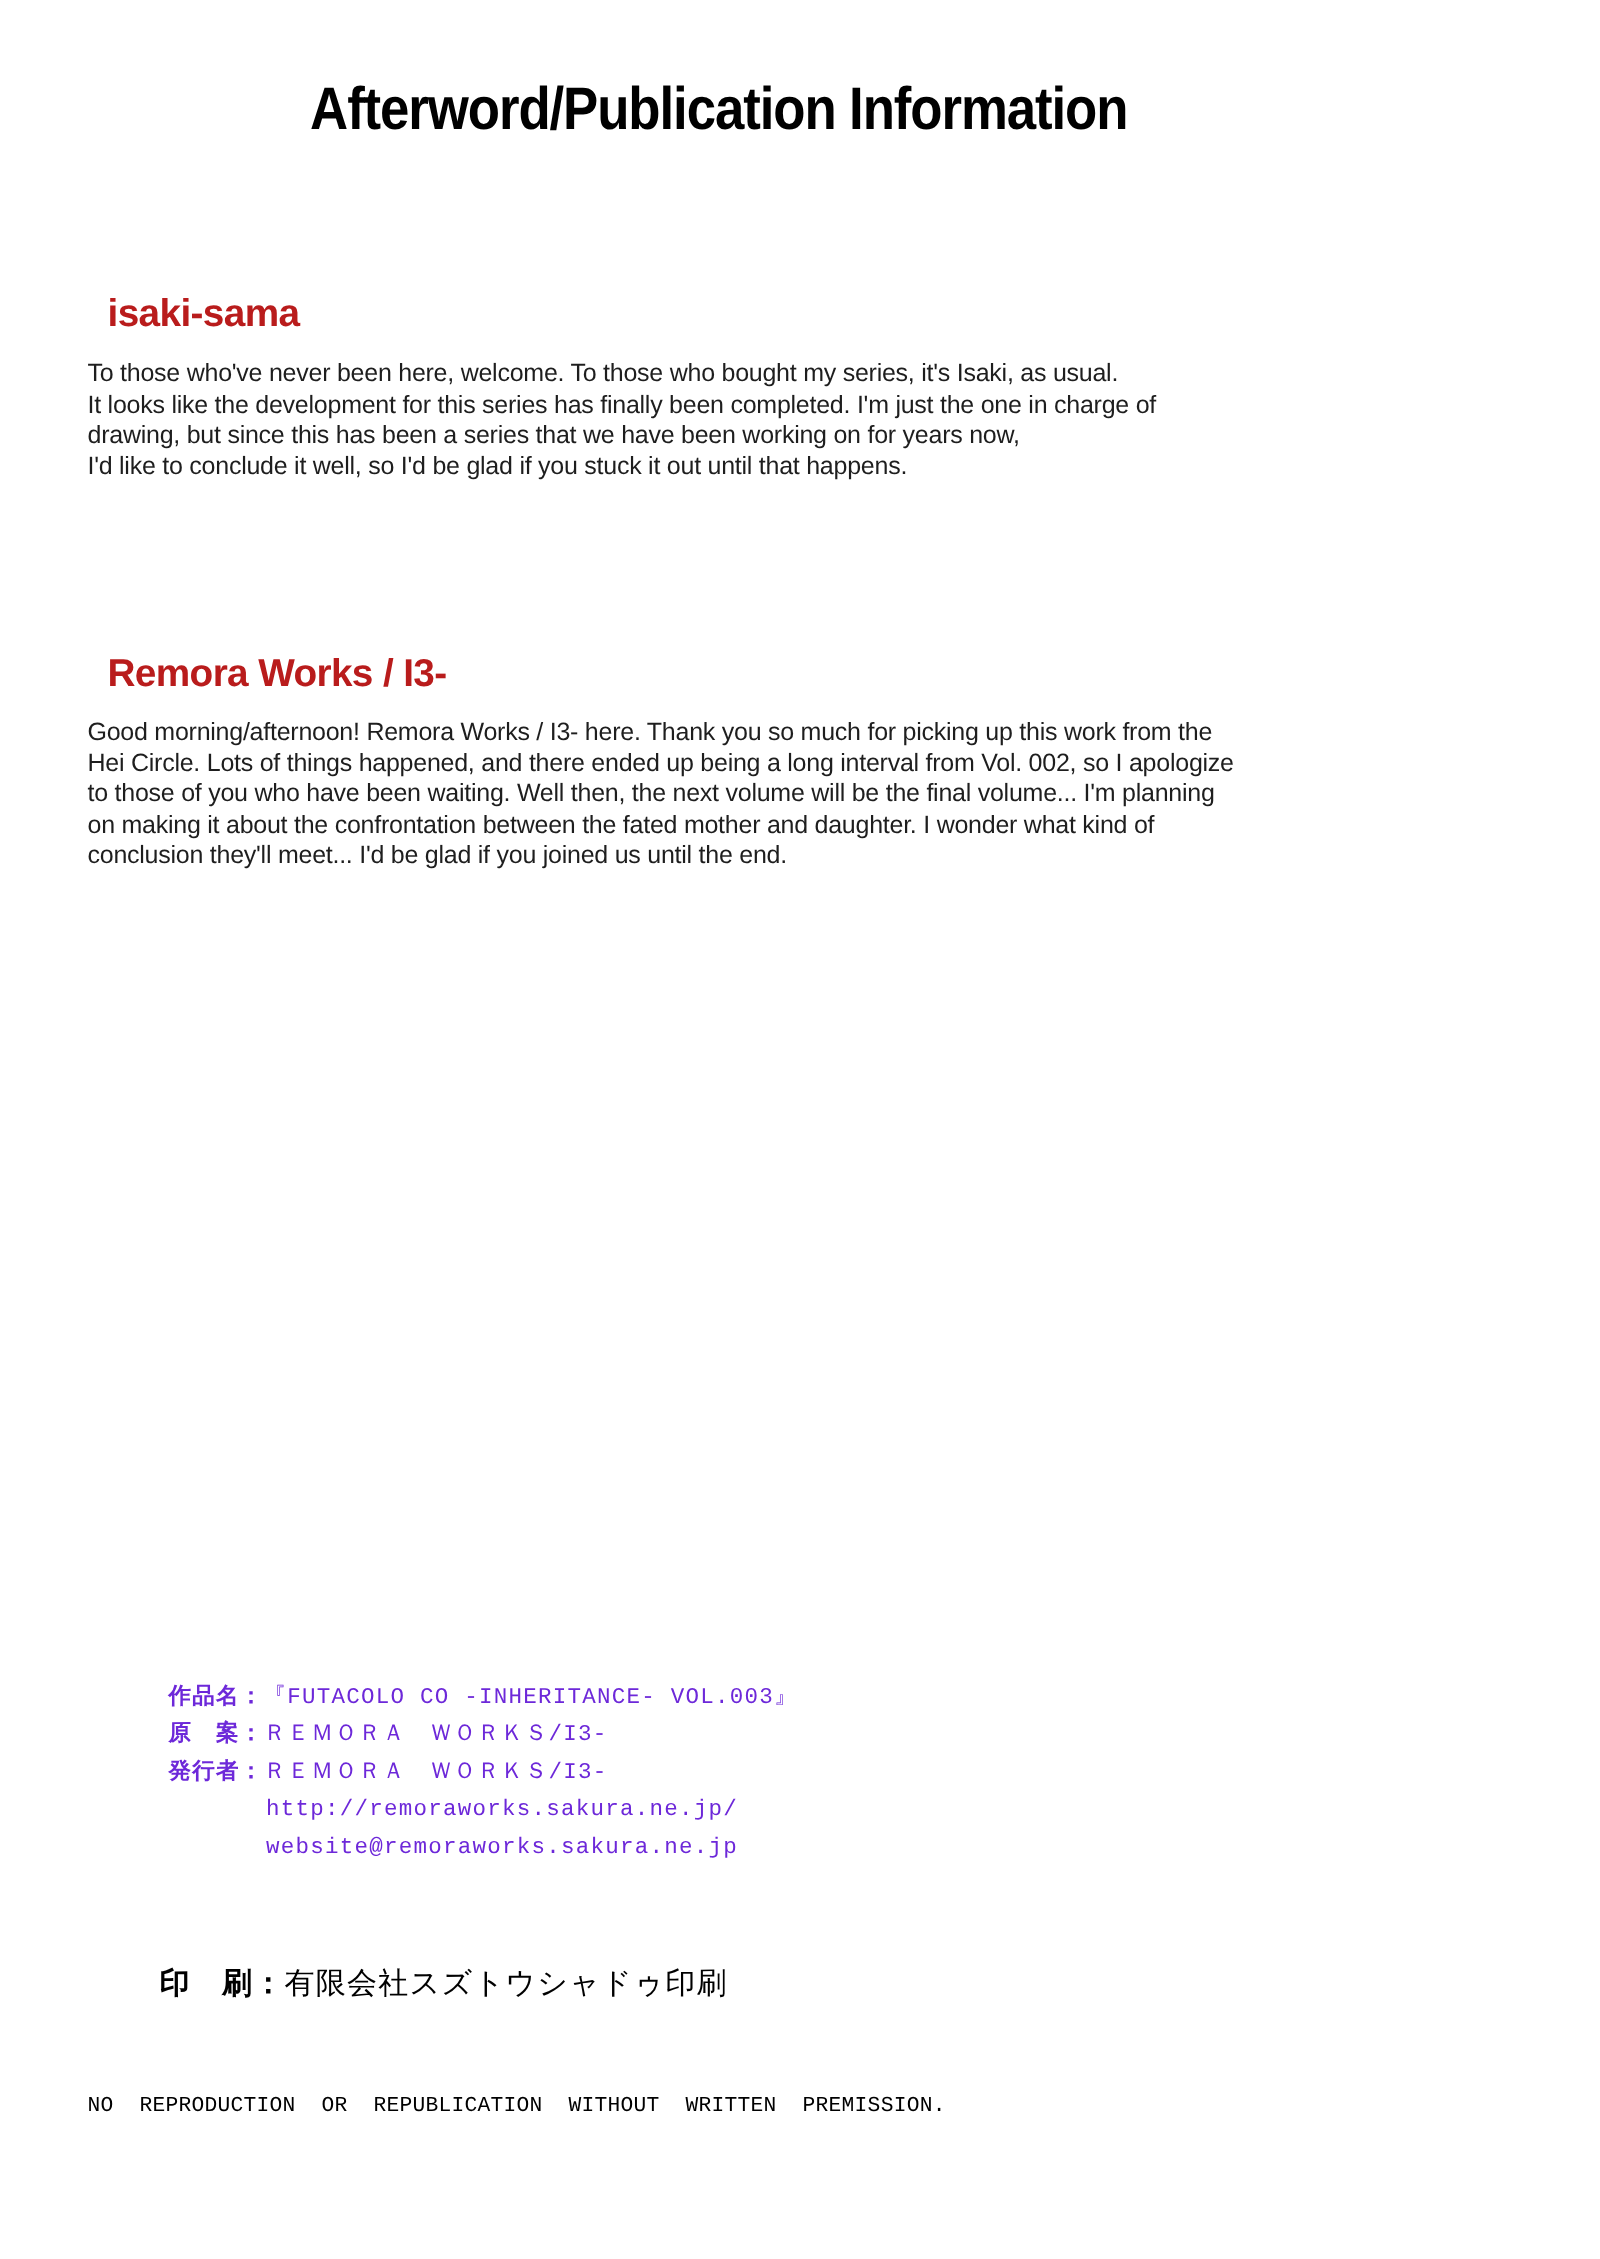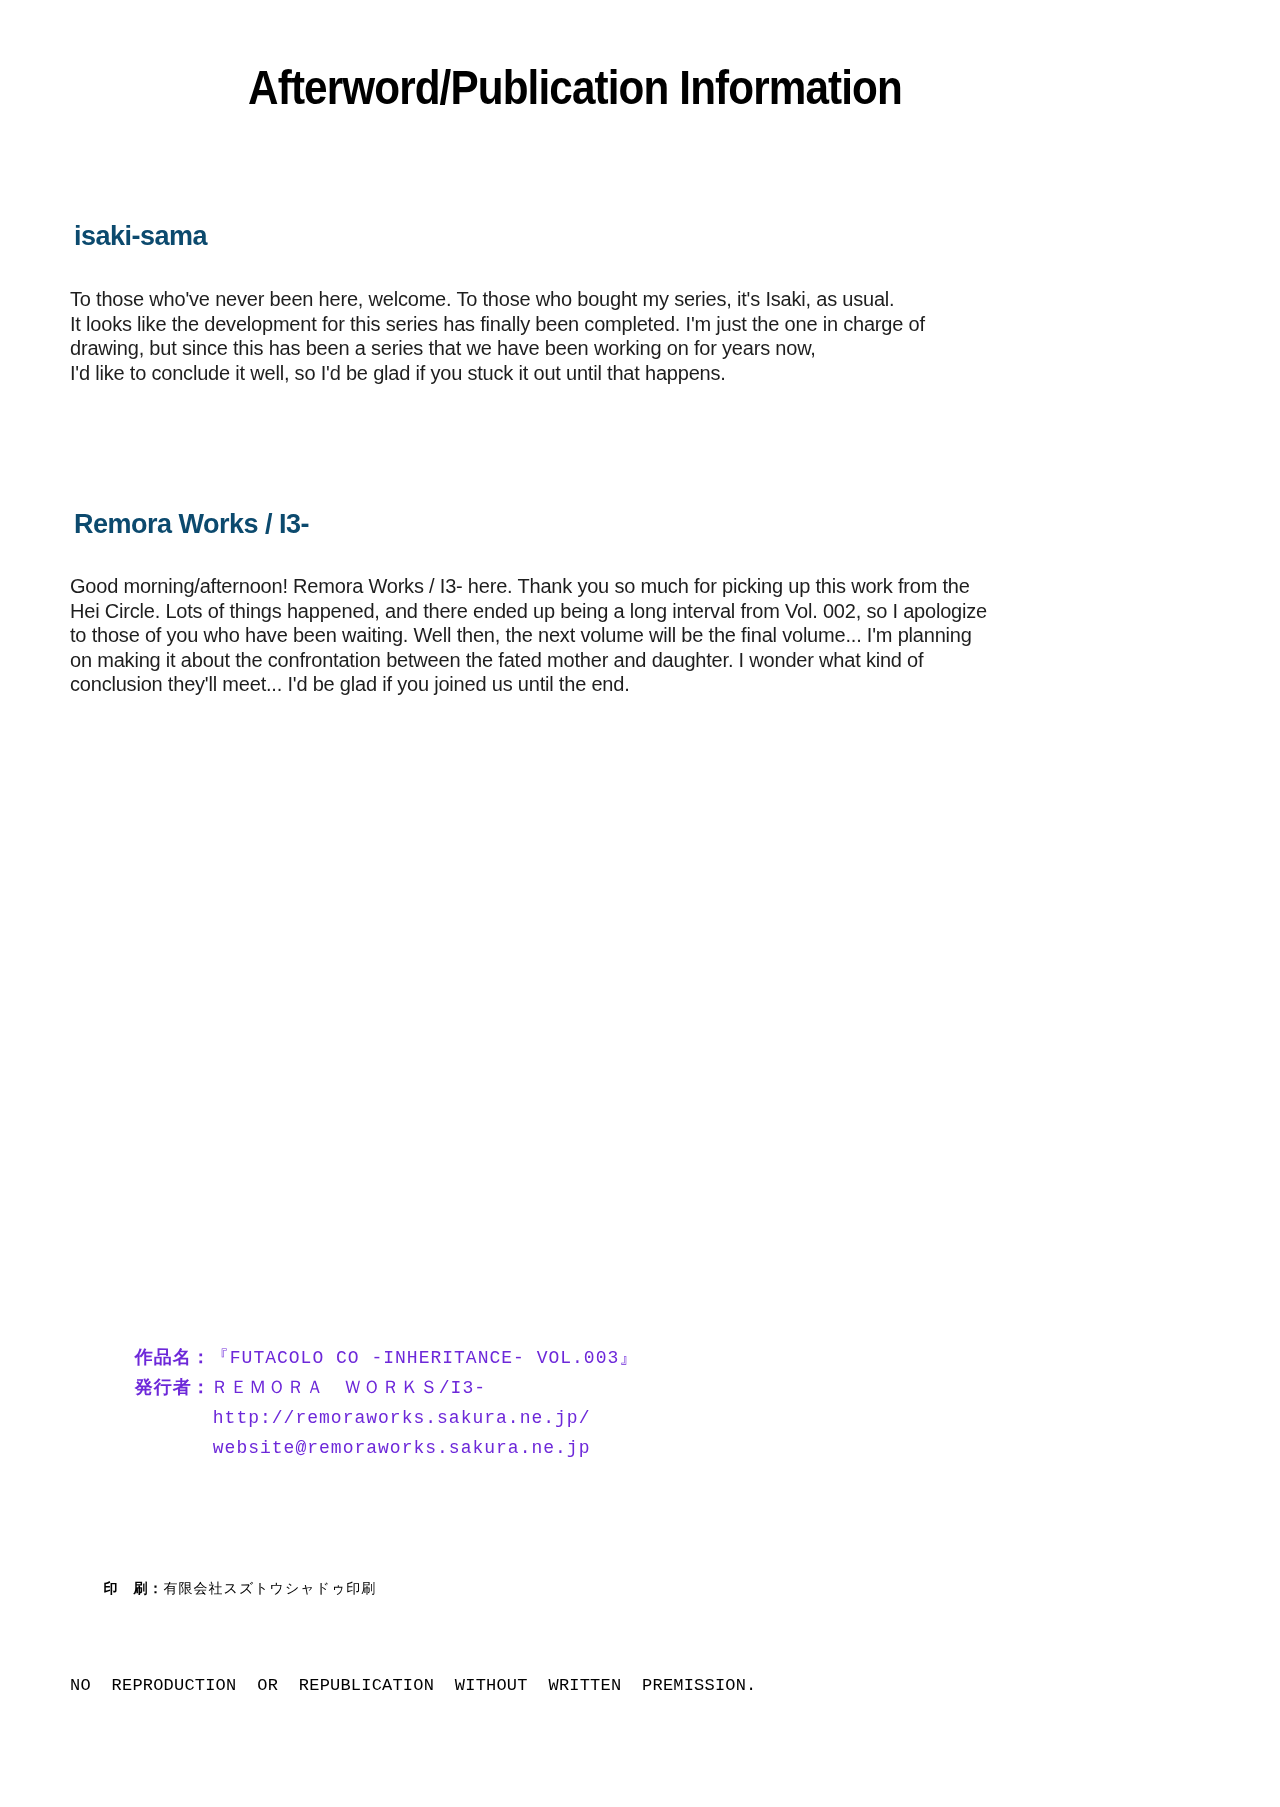--- a/index.html
+++ b/index.html
@@ -33,27 +33,27 @@
     line-height: 1.1;
     letter-spacing: -1px;
     color: #000;
     transform: scaleX(0.88);
     transform-origin: 50% 50%;
     white-space: nowrap;
   }
   .sec-heading {
     position: absolute;
     left: 70px;
-    margin: 4px;
+    margin: 16px;
     font-family: "Liberation Sans", sans-serif;
     font-weight: bold;
-    font-size: 27px;
+    font-size: 31px;
     line-height: 1.1;
     letter-spacing: -0.5px;
-    color: #0c4a6e;
+    color: #b91c1c;
     white-space: nowrap;
   }
   .h-isaki  { top: 218px; }
   .h-remora { top: 506px; }
   .sec-body {
     position: absolute;
     left: 70px;
     width: 1030px;
     margin: 0;
     font-family: "Liberation Sans", sans-serif;
@@ -89,21 +89,21 @@
     font-weight: normal;
     letter-spacing: 1px;
   }
   .printer {
     position: absolute;
     top: 1544px;
     left: 70px;
     height: 30px;
     line-height: 30px;
     font-family: "Liberation Mono", "DejaVu Sans Mono", monospace;
-    font-size: 14px;
+    font-size: 24px;
     color: #000;
     white-space: pre;
   }
   .notice {
     position: absolute;
     top: 1616px;
     left: 70px;
     font-family: "Liberation Mono", "DejaVu Sans Mono", monospace;
     font-size: 17px;
     line-height: 28px;
@@ -130,20 +130,23 @@
 Hei Circle. Lots of things happened, and there ended up being a long interval from Vol. 002, so I apologize
 to those of you who have been waiting. Well then, the next volume will be the final volume... I'm planning
 on making it about the confrontation between the fated mother and daughter. I wonder what kind of
 conclusion they'll meet... I'd be glad if you joined us until the end.</p>
 
   <div class="pub">
     <div class="pub-row">
       <span class="pub-label">作品名：</span><span class="pub-value">『FUTACOLO CO -INHERITANCE- VOL.003』</span>
     </div>
     <div class="pub-row">
+      <span class="pub-label">原　案：</span><span class="pub-value">ＲＥＭＯＲＡ　ＷＯＲＫＳ/I3-</span>
+    </div>
+    <div class="pub-row">
       <span class="pub-label">発行者：</span><span class="pub-value">ＲＥＭＯＲＡ　ＷＯＲＫＳ/I3-</span>
     </div>
     <div class="pub-row indent">
       <span class="pub-label"></span><span class="pub-value">http://remoraworks.sakura.ne.jp/</span>
     </div>
     <div class="pub-row indent">
       <span class="pub-label"></span><span class="pub-value">website@remoraworks.sakura.ne.jp</span>
     </div>
   </div>
 

